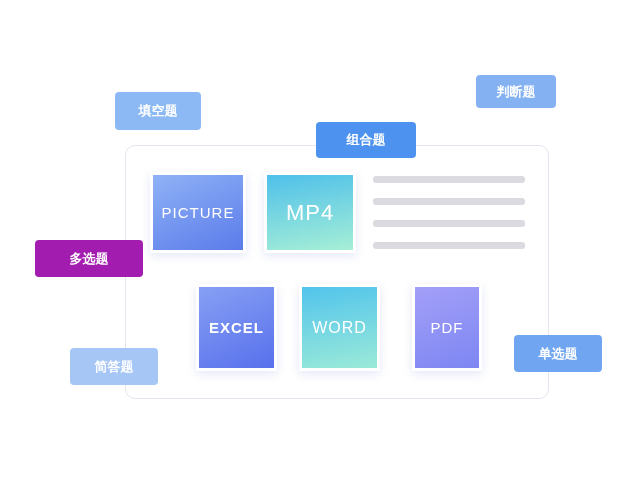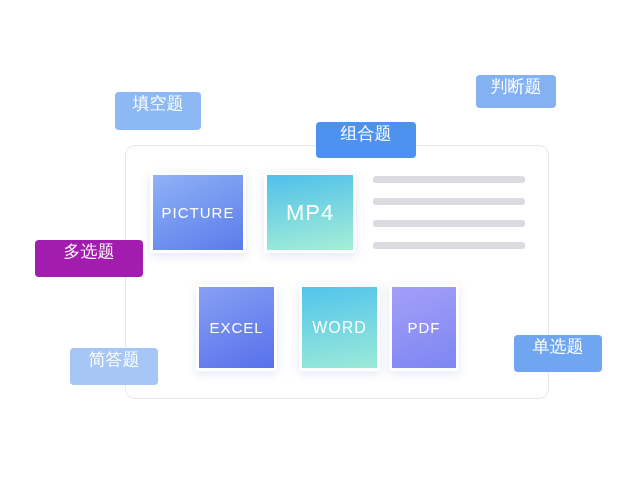--- a/index.html
+++ b/index.html
@@ -44,52 +44,55 @@
     background: linear-gradient(155deg, #8fb2f6 0%, #5b7bea 100%);
   }
   .tile-mp4 {
     left: 264px; top: 172px; width: 92px; height: 81px;
     background: linear-gradient(170deg, #4fc0ea 0%, #a6efd6 100%);
     font-size: 22px;
   }
   .tile-excel {
     left: 196px; top: 284px; width: 81px; height: 87px;
     background: linear-gradient(155deg, #86a0f4 0%, #5870ec 100%);
+    font-weight: bold;
   }
   .tile-word {
     left: 299px; top: 284px; width: 81px; height: 87px;
     background: linear-gradient(170deg, #52c4ec 0%, #9bead8 100%);
     font-size: 16px;
   }
   .tile-pdf {
-    left: 389px; top: 284px; width: 70px; height: 87px;
+    left: 412px; top: 284px; width: 70px; height: 87px;
     background: linear-gradient(160deg, #a39ff8 0%, #7d86f2 100%);
     text-align: right;
   }
   .ph-line {
     position: absolute;
     left: 373px;
     width: 152px;
     height: 7px;
     border-radius: 3px;
     background: #dadae0;
   }
   .ph-line-1 { top: 176px; }
   .ph-line-2 { top: 198px; }
   .ph-line-3 { top: 220px; }
   .ph-line-4 { top: 242px; }
   .tag {
     position: absolute;
     display: flex;
+    align-items: center;
     justify-content: center;
     color: #ffffff;
-    font-size: 17px;
+    font-size: 13px;
     border-radius: 4px;
     box-sizing: border-box;
     cursor: default;
+    font-weight: bold;
   }
   .tag-fill-blank   { left: 115px; top: 92px;  width: 86px; height: 38px; background: #8cb9f3; }
   .tag-judge        { left: 476px; top: 75px;  width: 80px; height: 33px; background: #83b1f1; }
   .tag-combo        { left: 316px; top: 122px; width: 100px; height: 36px; background: #4d92ef; }
   .tag-multi        { left: 35px;  top: 240px; width: 108px; height: 37px; background: #a21caf; }
   .tag-short-answer { left: 70px;  top: 348px; width: 88px; height: 37px; background: #a6c7f5; }
   .tag-single       { left: 514px; top: 335px; width: 88px; height: 37px; background: #70a6f1; }
 </style>
 </head>
 <body>

